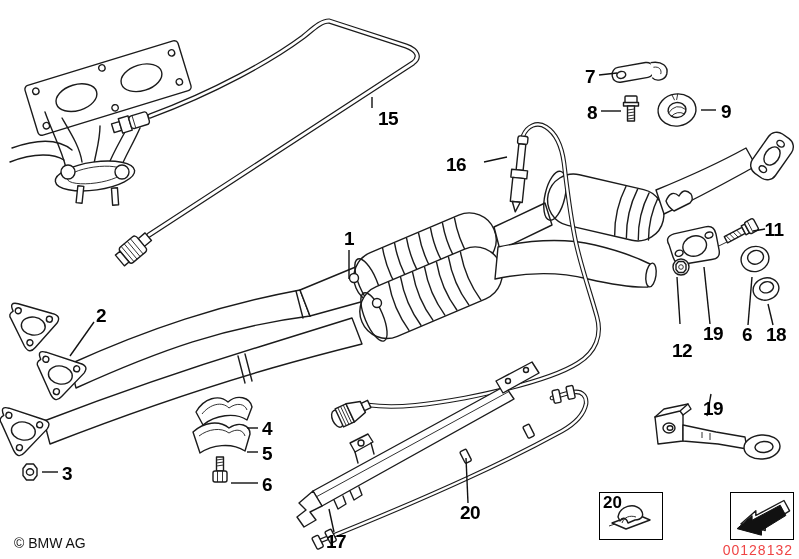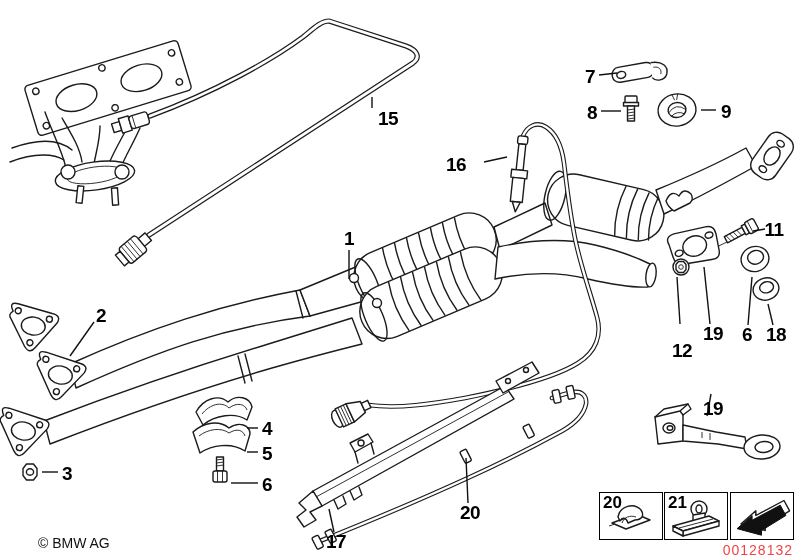--- a/index.html
+++ b/index.html
@@ -13,21 +13,21 @@
   .lead{stroke:#111;stroke-width:1.4;fill:none;}
   .tube1{stroke:#1b1b1b;stroke-width:5.2;fill:none;stroke-linecap:round;}
   .tube2{stroke:#fff;stroke-width:2.8;fill:none;stroke-linecap:round;}
   .tubeS1{stroke:#1b1b1b;stroke-width:4.6;fill:none;stroke-linecap:round;}
   .tubeS2{stroke:#fff;stroke-width:2.4;fill:none;stroke-linecap:round;}
   .co{position:absolute;transform:translate(-50%,-50%);font-weight:bold;font-size:19px;
       line-height:1;letter-spacing:-0.5px;cursor:pointer;}
   .legend-box{position:absolute;width:64px;height:48px;border:1.6px solid #000;
       box-sizing:border-box;background:#fff;}
   .legend-label{position:absolute;left:3px;top:1px;font-weight:bold;font-size:17px;line-height:1;}
-  .copyright{position:absolute;left:38px;top:535px;font-size:14px;color:#111;text-align:center;}
+  .copyright{position:absolute;left:14px;top:535px;font-size:14px;color:#111;text-align:center;}
   .diagram-number{position:absolute;right:6px;top:542px;font-size:14px;color:#ef4444;letter-spacing:1px;margin-left:12px;}
 </style>
 </head>
 <body>
 
 <div class="stage">
 
   <svg class="art" width="799" height="559" viewBox="0 0 799 559">
 
     <defs>
@@ -311,32 +311,20 @@
 
   <div class="legend-box" style="left:599px;top:492px">
     <span class="legend-label">20</span>
     <svg width="62" height="45" viewBox="0 0 62 45">
       <path class="w" d="M 12,30 L 36,21 L 50,27 L 26,36 Z"></path>
       <path class="w" d="M 18,24 C 20,13 34,9 41,17 C 45,23 41,27 35,27 L 28,30 C 26,24 22,24 20,28 Z"></path>
       <path class="thin" d="M 22,30 C 24,24 30,22 36,24 M 9,33 L 15,31"></path>
     </svg>
   </div>
 
-  <div class="legend-box" style="left:664px;top:492px">
-    <span class="legend-label">21</span>
-    <svg width="62" height="45" viewBox="0 0 62 45">
-      <circle class="w" cx="34" cy="16" r="8"></circle>
-      <ellipse class="w" cx="34" cy="16" rx="3" ry="4"></ellipse>
-      <path class="w" d="M 28,22 L 40,20 L 40,28 L 28,30 Z"></path>
-      <path class="w" d="M 8,33 L 44,23 L 54,28 L 18,38 Z"></path>
-      <path class="w" d="M 18,38 L 54,28 L 54,33 L 18,43 Z"></path>
-      <path class="w" d="M 8,33 L 18,38 L 18,43 L 8,38 Z"></path>
-      <path class="thin" d="M 14,35 L 48,26"></path>
-    </svg>
-  </div>
 
   <div class="legend-box" style="left:730px;top:492px">
     <svg width="60" height="45" viewBox="0 0 63 48">
       <path class="w" d="M 10,33 L 26,19 L 26,24 L 56,8 L 62,19 L 36,35 L 36,40 Z"></path>
       <path d="M 6,38 L 22,24 L 22,29 L 52,13 L 58,24 L 32,40 L 32,45 Z" fill="#111" stroke="#111" stroke-width="1"></path>
     </svg>
   </div>
 
   <div class="copyright">© BMW AG</div>
   <div class="diagram-number">00128132</div>

